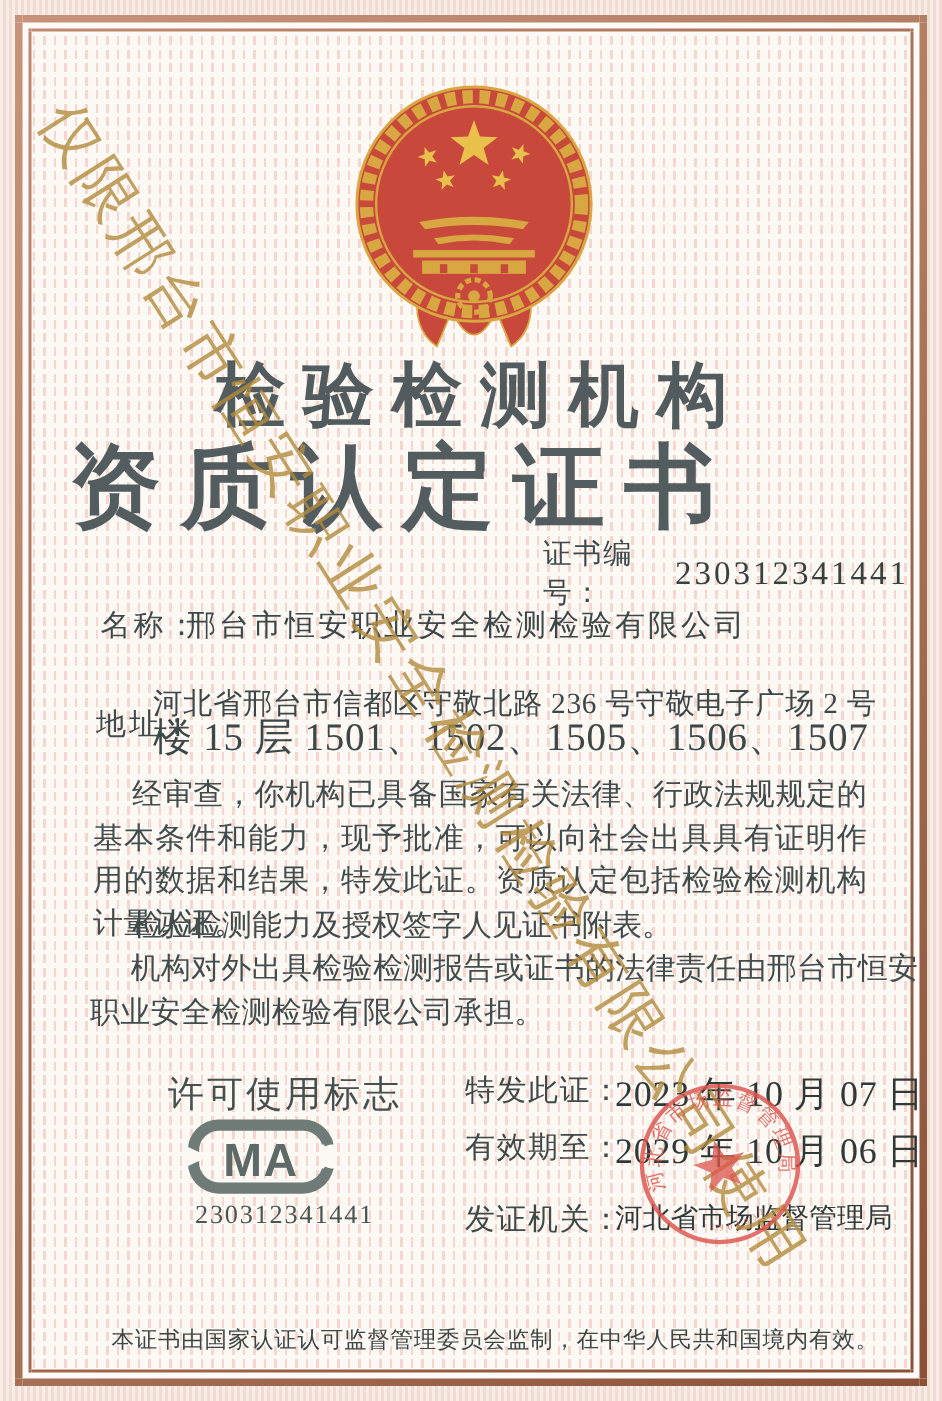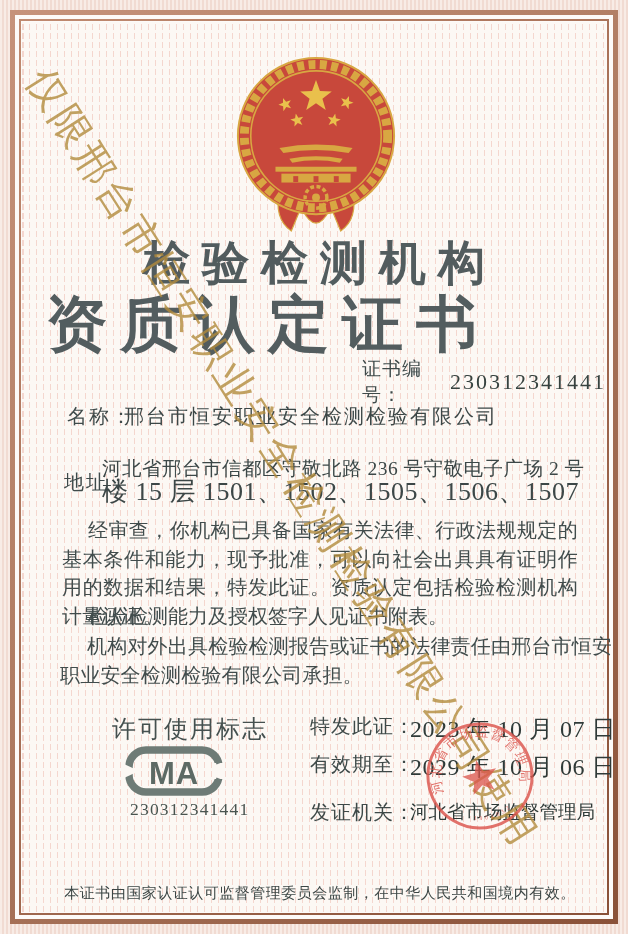--- a/index.html
+++ b/index.html
@@ -51,21 +51,21 @@
     text-indent:27px; letter-spacing:.2px; color:#414c4c;}
   .license-title{left:90px; top:691px; font-size:24px; letter-spacing:2px; color:#45504f;}
   .cma-svg{left:102px; top:723px; width:100px; height:52px;}
   .cma-number{left:108px; top:777px; font-size:17.5px; letter-spacing:1.2px; color:#49544f;}
   .r-label{left:288px; font-size:20px; letter-spacing:1px; color:#3e4948;}
   .r-value{left:388px; color:#2f3a38; white-space:nowrap;}
   .row1{top:691px;} .row2{top:729px;} .row3{top:777px;}
   .date-value{font-size:24px; letter-spacing:.5px;}
   .authority-value{font-size:18.5px; letter-spacing:0;}
   .seal{left:402px; top:698px; width:112px; height:112px; transform:rotate(-14deg); opacity:.82;}
-  .footer{left:6px; top:862px; width:584px; text-align:center; font-size:15px;
+  .footer{left:16px; top:862px; width:584px; text-align:center; font-size:15px;
     letter-spacing:.5px; color:#3c4645;}
   .watermark{
     left:38px; top:36px; width:900px;
     font-size:40px; letter-spacing:3.5px; white-space:nowrap;
     color:rgba(178,139,60,.80);
     transform:rotate(57.5deg); transform-origin:0 0;
     pointer-events:none; z-index:5;
   }
   .under-seal{z-index:2;} .over{z-index:6;}
 </style>

